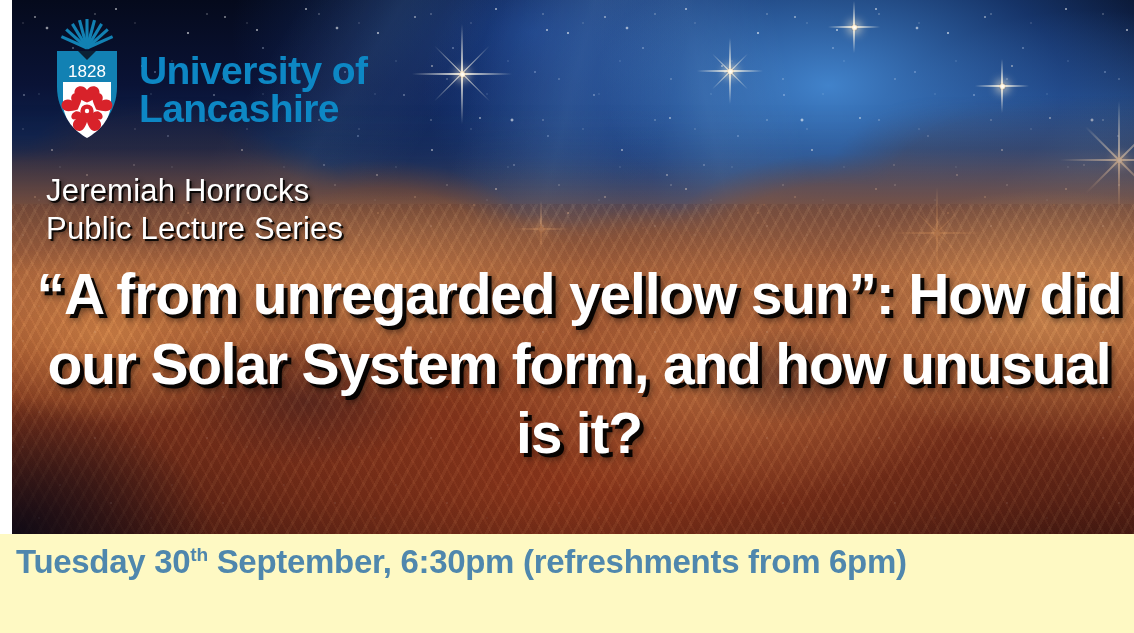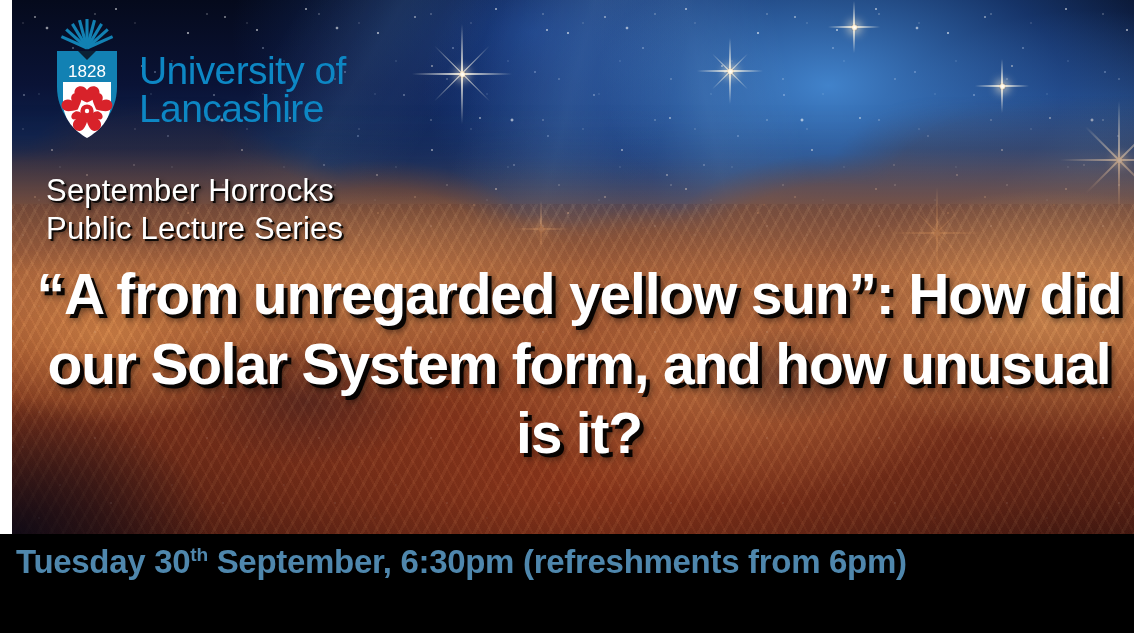--- a/index.html
+++ b/index.html
@@ -200,21 +200,21 @@
     display: flex;
     align-items: center;
     gap: 13px;
   }
   .crest { width: 78px; height: 122px; display: block; }
   .wordmark {
     color: #0d87c4;
     font-family: "Liberation Sans", sans-serif;
     font-size: 39px;
     line-height: 0.98;
-    font-weight: 400;
+    font-weight: 700;
     letter-spacing: -0.6px;
     white-space: pre-line;
     padding-top: 22px;
   }
 
   
   .series {
     position: absolute;
     left: 34px;
     top: 172px;
@@ -243,21 +243,21 @@
     text-shadow: 4px 4px 0 rgba(0,0,0,0.92), 5px 6px 6px rgba(0,0,0,0.5);
   }
 
   
   .details {
     position: absolute;
     left: 0;
     top: 534px;
     width: 1134px;
     height: 99px;
-    background: #000000;
+    background: #fef9c3;
     box-sizing: border-box;
     padding: 6px 0 0 16px;
   }
   .details-line {
     color: #4f87ad;
     font-family: "Liberation Sans", sans-serif;
     font-weight: 700;
     font-size: 33px;
     line-height: 1.32;
     letter-spacing: -0.3px;
@@ -399,21 +399,21 @@
           <circle cx="39" cy="93" r="6.6"></circle>
         </g>
         <g fill="#ffffff">
           <circle cx="39" cy="93" r="2.2"></circle>
         </g>
       </svg>
       <div class="wordmark">University of
 Lancashire</div>
     </div>
 
-    <div class="series">September Horrocks
+    <div class="series">Jeremiah Horrocks
 Public Lecture Series</div>
 
     <div class="title">“A from unregarded yellow sun”: How did our Solar System form, and how unusual is it?</div>
   </div>
 
   <div class="details">
     <div class="details-line"><span>Tuesday 30</span><sup>th</sup><span> September, 6:30pm (refreshments from 6pm)</span></div>
   </div>
 
 </div>

